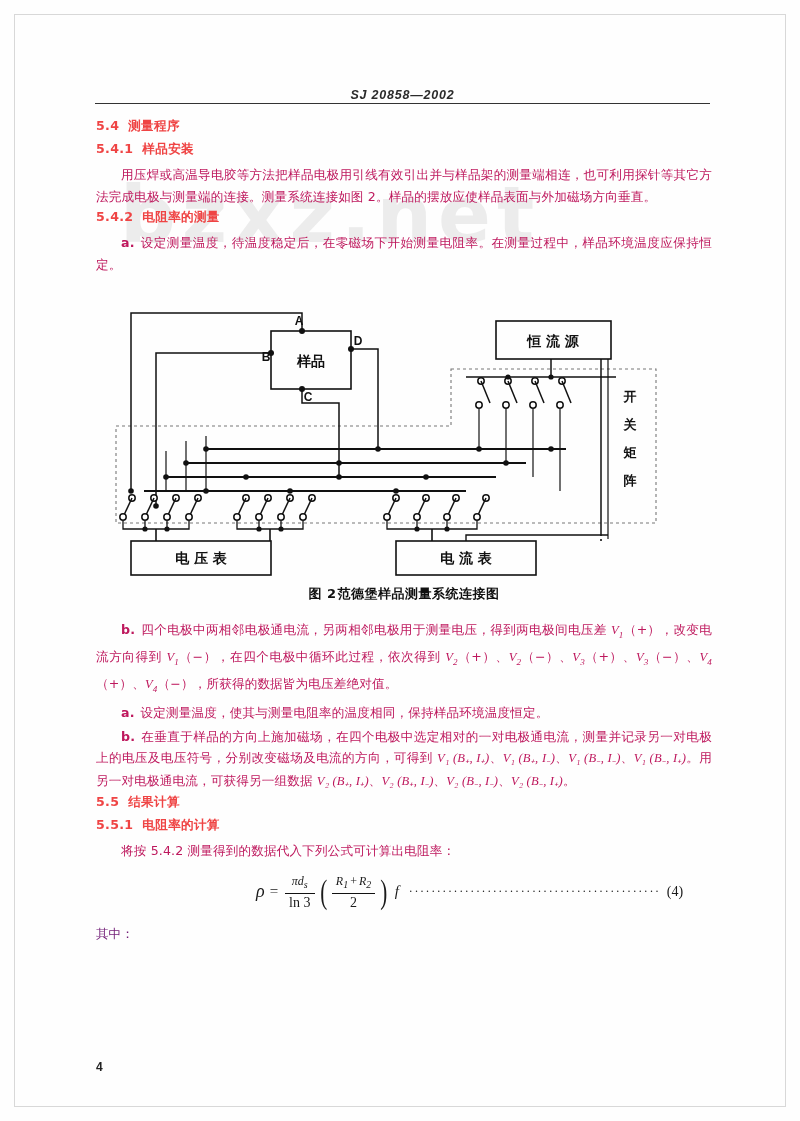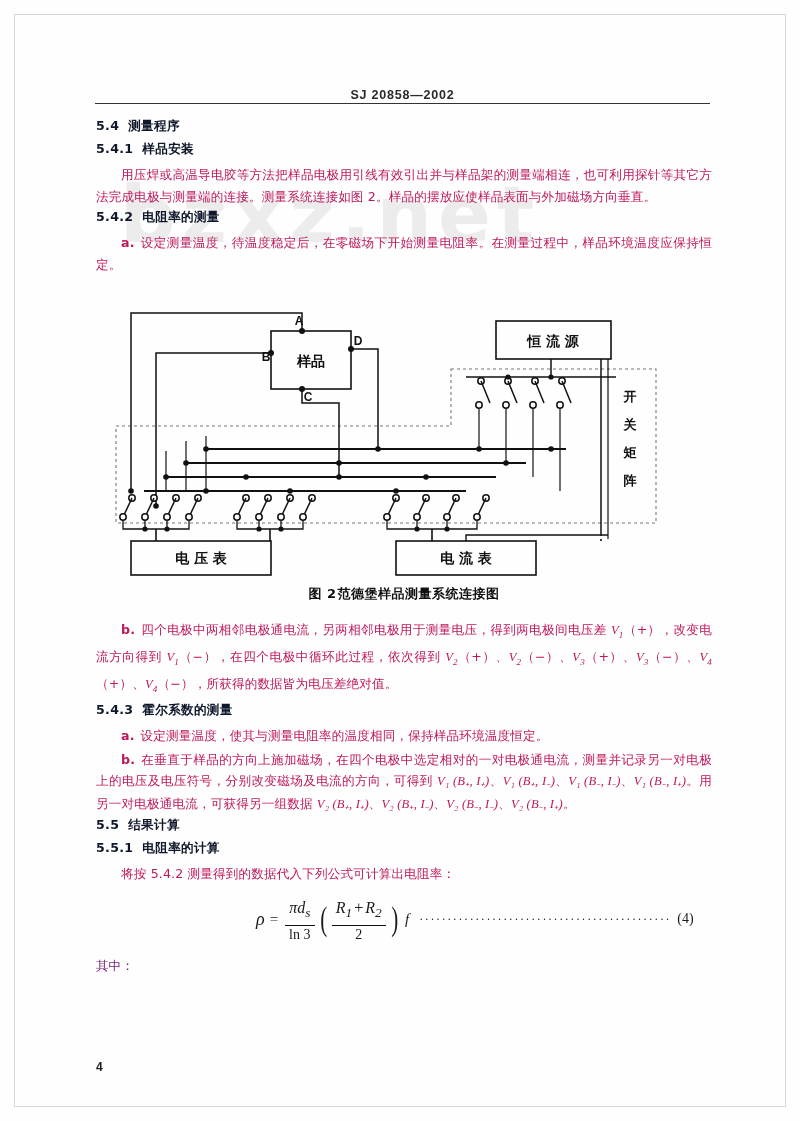--- a/index.html
+++ b/index.html
@@ -29,20 +29,21 @@
     border: 1px solid #d8d8d8;
     pointer-events: none;
   }
 
   
   #header {
     position: absolute;
     left: 95px; top: 84px;
     width: 615px;
     text-align: center;
+    font-style: italic;
   }
   #header .hdr-text {
     font-family: "Liberation Sans", sans-serif;
     font-size: 12.5px;
     letter-spacing: 0.8px;
     color: #2b2b2b;
     font-weight: 600;
   }
   #header-rule {
     position: absolute;
@@ -54,21 +55,21 @@
   
   #content {
     position: absolute;
     left: 96px; top: 118px;
     width: 616px;
   }
 
   .clause {
     font-size: 12.6px;
     font-weight: 700;
-    color: #0f172a;
+    color: #ef4444;
     margin: 0 0 6px 0;
     letter-spacing: 0.3px;
     white-space: nowrap;
   }
   .clause .num { margin-right: 9px; }
 
   .para {
     font-size: 12.6px;
     line-height: 21.5px;
     color: #be185d;
@@ -120,22 +121,22 @@
   .frac {
     display: inline-flex;
     flex-direction: column;
     align-items: center;
     vertical-align: middle;
     margin: 0 2px;
   }
   .frac .top {
     padding: 0 4px 1px 4px;
     font-style: italic;
-    font-size: 16px;
-    line-height: 22px;
+    font-size: 12px;
+    line-height: 15px;
     white-space: nowrap;
   }
   .frac .bar { width: 100%; height: 1.2px; background: #111; }
   .frac .bot {
     padding: 1px 4px 0 4px;
     font-size: 14px;
     line-height: 15px;
     white-space: nowrap;
   }
   .paren {
@@ -407,23 +408,20 @@
 
       <div id="figure-caption">
         <span class="fignum">图 2</span><span>范德堡样品测量系统连接图</span>
       </div>
     </div>
 
     <p class="para indent" style="margin-top:16px">
       <span class="lbl">b.</span><span>四个电极中两相邻电极通电流，另两相邻电极用于测量电压，得到两电极间电压差 </span><i class="v">V<sub>1</sub></i><span>（+），改变电流方向得到 </span><i class="v">V<sub>1</sub></i><span>（−），在四个电极中循环此过程，依次得到 </span><i class="v">V<sub>2</sub></i><span>（+）、</span><i class="v">V<sub>2</sub></i><span>（−）、</span><i class="v">V<sub>3</sub></i><span>（+）、</span><i class="v">V<sub>3</sub></i><span>（−）、</span><i class="v">V<sub>4</sub></i><span>（+）、</span><i class="v">V<sub>4</sub></i><span>（−），所获得的数据皆为电压差绝对值。</span>
     </p>
 
-    <h3 class="clause">
-      <span class="num">5.4.3</span><span>霍尔系数的测量</span>
-    </h3>
 
     <p class="para indent">
       <span class="lbl">a.</span><span>设定测量温度，使其与测量电阻率的温度相同，保持样品环境温度恒定。</span>
     </p>
 
     <p class="para indent">
       <span class="lbl">b.</span><span>在垂直于样品的方向上施加磁场，在四个电极中选定相对的一对电极通电流，测量并记录另一对电极上的电压及电压符号，分别改变磁场及电流的方向，可得到 </span><i class="v">V₁ (B₊, I₊)</i><span>、</span><i class="v">V₁ (B₊, I₋)</i><span>、</span><i class="v">V₁ (B₋, I₋)</i><span>、</span><i class="v">V₁ (B₋, I₊)</i><span>。用另一对电极通电流，可获得另一组数据 </span><i class="v">V₂ (B₊, I₊)</i><span>、</span><i class="v">V₂ (B₊, I₋)</i><span>、</span><i class="v">V₂ (B₋, I₋)</i><span>、</span><i class="v">V₂ (B₋, I₊)</i><span>。</span>
     </p>
 
     <h2 class="clause">

